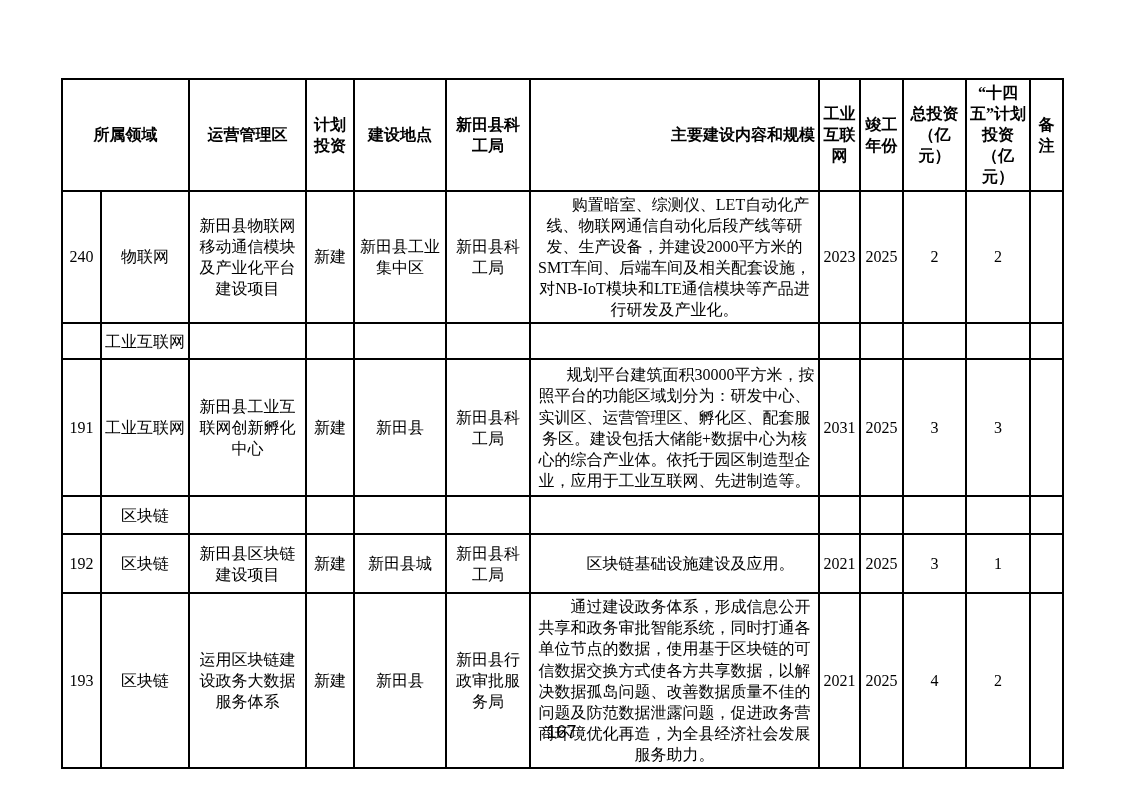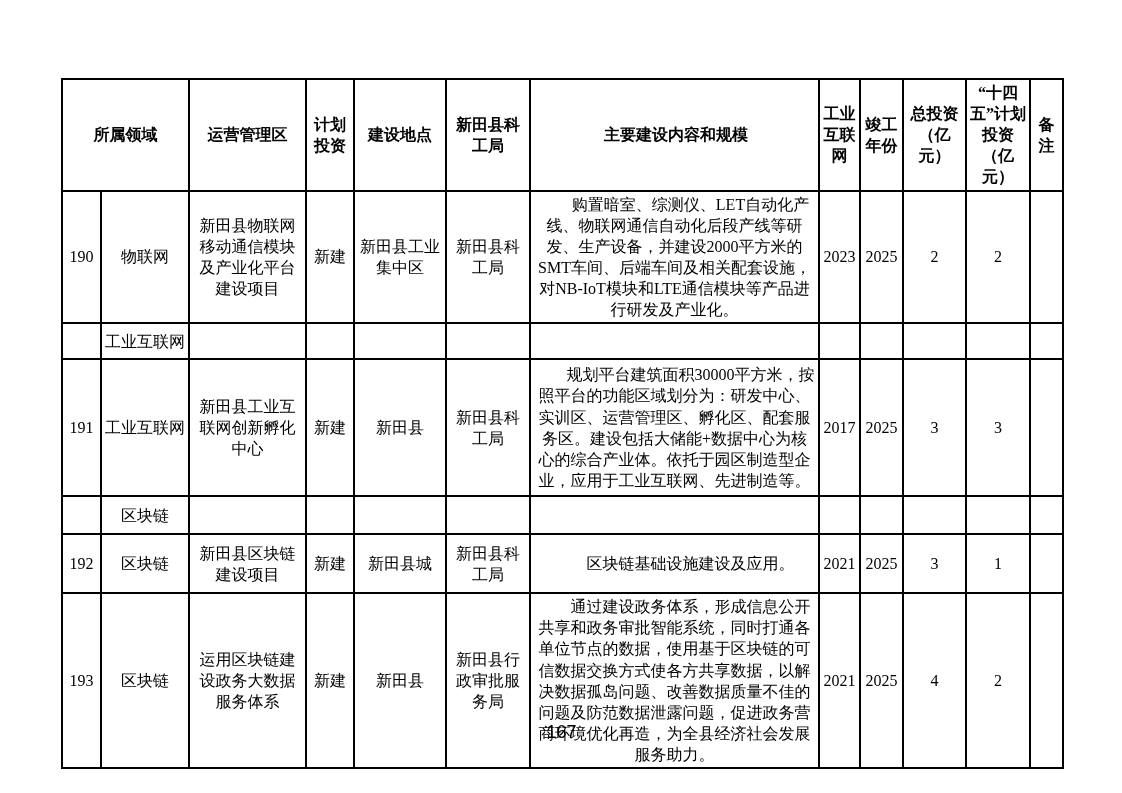--- a/index.html
+++ b/index.html
@@ -69,30 +69,30 @@
       <col style="width:33px">
     </colgroup>
 
     <tbody>
         <tr class="r-header">
       <th colspan="2">所属领域</th>
       <th>运营管理区</th>
       <th>计划投资</th>
       <th>建设地点</th>
       <th>新田县科工局</th>
-      <th style="text-align:center;padding-left:6px;">主要建设内容和规模</th>
+      <th style="text-align:right;padding-left:6px;">主要建设内容和规模</th>
       <th>工业互联网</th>
       <th>竣工年份</th>
       <th>总投资（亿元）</th>
       <th>“十四五”计划投资（亿元）</th>
       <th>备注</th>
     </tr>
 
     <tr class="r-190">
-      <td>190</td>
+      <td>240</td>
       <td>物联网</td>
       <td>新田县物联网移动通信模块及产业化平台建设项目</td>
       <td>新建</td>
       <td>新田县工业集中区</td>
       <td>新田县科工局</td>
       <td class="content">购置暗室、综测仪、LET自动化产线、物联网通信自动化后段产线等研发、生产设备，并建设2000平方米的SMT车间、后端车间及相关配套设施，对NB-IoT模块和LTE通信模块等产品进行研发及产业化。</td>
       <td>2023</td>
       <td>2025</td>
       <td>2</td>
       <td>2</td>
@@ -115,21 +115,21 @@
     </tr>
 
     <tr class="r-191">
       <td>191</td>
       <td>工业互联网</td>
       <td>新田县工业互联网创新孵化中心</td>
       <td>新建</td>
       <td>新田县</td>
       <td>新田县科工局</td>
       <td class="content">规划平台建筑面积30000平方米，按照平台的功能区域划分为：研发中心、实训区、运营管理区、孵化区、配套服务区。建设包括大储能+数据中心为核心的综合产业体。依托于园区制造型企业，应用于工业互联网、先进制造等。</td>
-      <td>2017</td>
+      <td>2031</td>
       <td>2025</td>
       <td>3</td>
       <td>3</td>
       <td></td>
     </tr>
 
     <tr class="r-sec2">
       <td></td>
       <td class="section-label">区块链</td>
       <td></td>

